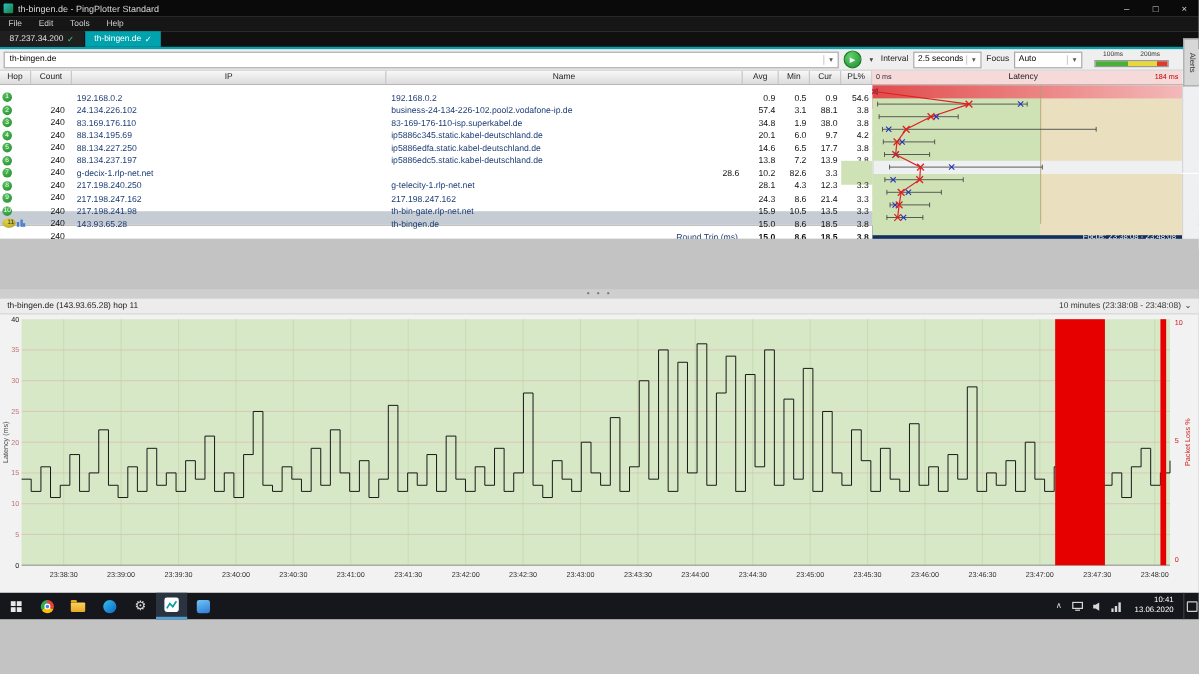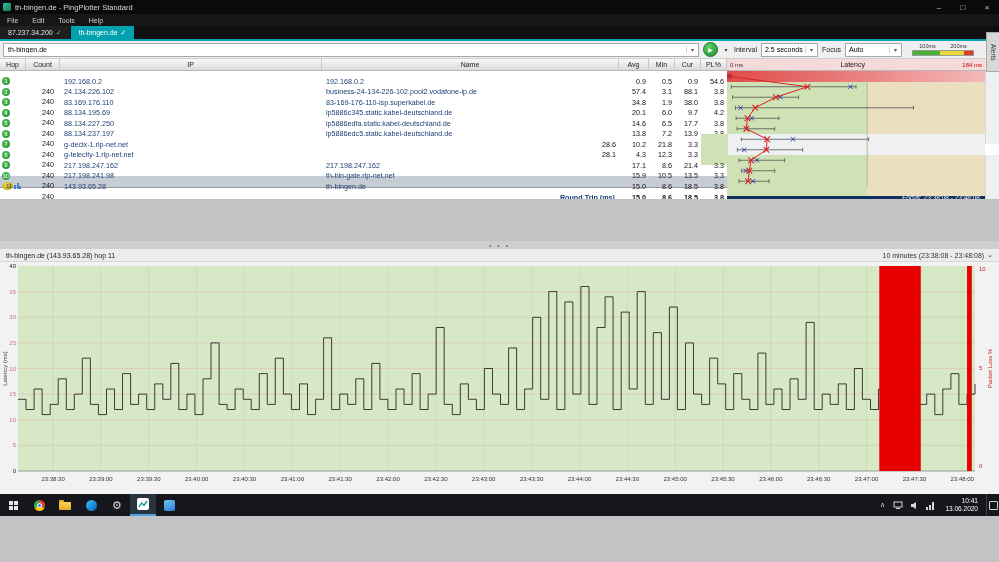--- a/index.html
+++ b/index.html
@@ -63,21 +63,21 @@
   .c.count{justify-content:flex-end;padding-right:6px;color:#111;margin-top:20px;}
   .c.ip,.c.nm{padding-left:4px;color:#1d3e76;}
   .c.num{justify-content:flex-end;padding-right:3px;color:#111;}
   .c.lat{background:linear-gradient(90deg,#cfe2b6 0,#cfe2b6 140px,#eadfbf 140px);}
   .c.lat.loss{background:linear-gradient(90deg,#e14b4b 0,#ec8585 55%,#f3b9b9 100%);}
   .c.rail{background:#eef0f2;border-left:1px solid #d6d6d6;}
   #mini-svg{position:absolute;top:0;right:14px;pointer-events:none;}
 
   
   .srow{height:11px;background:#fff;border-top:1px solid #9a9a9a;font-size:7.2px;align-items:center;flex:none;}
-  .srow .rt{justify-content:flex-end;padding-right:4px;color:#1d3e76;font-weight:bold;}
+  .srow .rt{justify-content:flex-end;padding-right:4px;color:#1d3e76;font-weight:normal;}
   .srow .num{font-weight:bold;}
   .focus-strip{background:#12305e;color:#fff;font-size:6.5px;display:flex;align-items:center;justify-content:flex-end;padding-right:5px;height:100%;}
 
   
   .alerts-tab{position:absolute;top:32px;right:0;width:12px;height:38px;background:#d7d7d7;border:1px solid #aaa;border-right:0;
               writing-mode:vertical-rl;font-size:6.5px;color:#333;display:flex;align-items:center;justify-content:center;z-index:6;}
 
   
   .filler{flex:1;background:#c3c3c3;}
   .splitter{height:8px;background:#cfcfcf;display:flex;align-items:center;justify-content:center;color:#777;font-size:7px;letter-spacing:2px;flex:none;}
@@ -272,46 +272,47 @@
         <div class="c rail"></div>
       </div>
       <div class="grid trow">
         <div class="c hop">
           <span class="badge">7</span>
         </div>
         <div class="c count">240</div>
         <div class="c nm">g-decix-1.rlp-net.net</div>
         <div class="c num">28.6</div>
         <div class="c num">10.2</div>
-        <div class="c num">21.8</div>
+        <div class="c num">82.6</div>
         <div class="c num">3.3</div>
         <div class="c lat"></div>
         <div class="c rail"></div>
       </div>
       <div class="grid trow">
         <div class="c hop">
           <span class="badge">8</span>
         </div>
         <div class="c count">240</div>
+        <div class="c ip">217.198.240.250</div>
         <div class="c nm">g-telecity-1.rlp-net.net</div>
         <div class="c num">28.1</div>
         <div class="c num">4.3</div>
         <div class="c num">12.3</div>
         <div class="c num">3.3</div>
         <div class="c lat"></div>
         <div class="c rail"></div>
       </div>
       <div class="grid trow">
         <div class="c hop">
           <span class="badge">9</span>
         </div>
         <div class="c count">240</div>
         <div class="c ip">217.198.247.162</div>
         <div class="c nm">217.198.247.162</div>
-        <div class="c num">17.1</div>
+        <div class="c num">24.3</div>
         <div class="c num">8.6</div>
         <div class="c num">21.4</div>
         <div class="c num">3.3</div>
         <div class="c lat"></div>
         <div class="c rail"></div>
       </div>
       <div class="grid trow">
         <div class="c hop">
           <span class="badge">10</span>
         </div>

